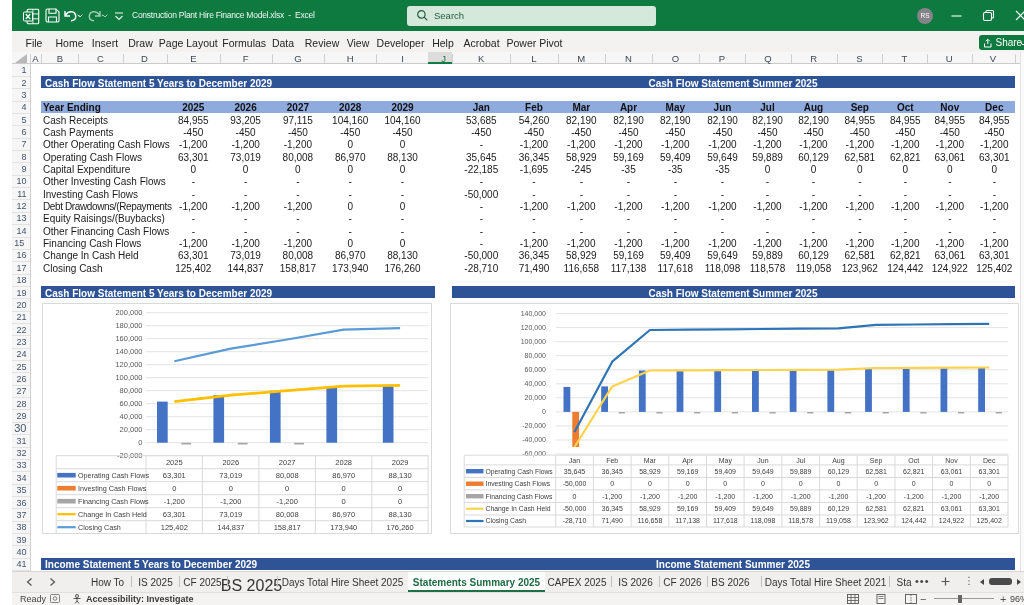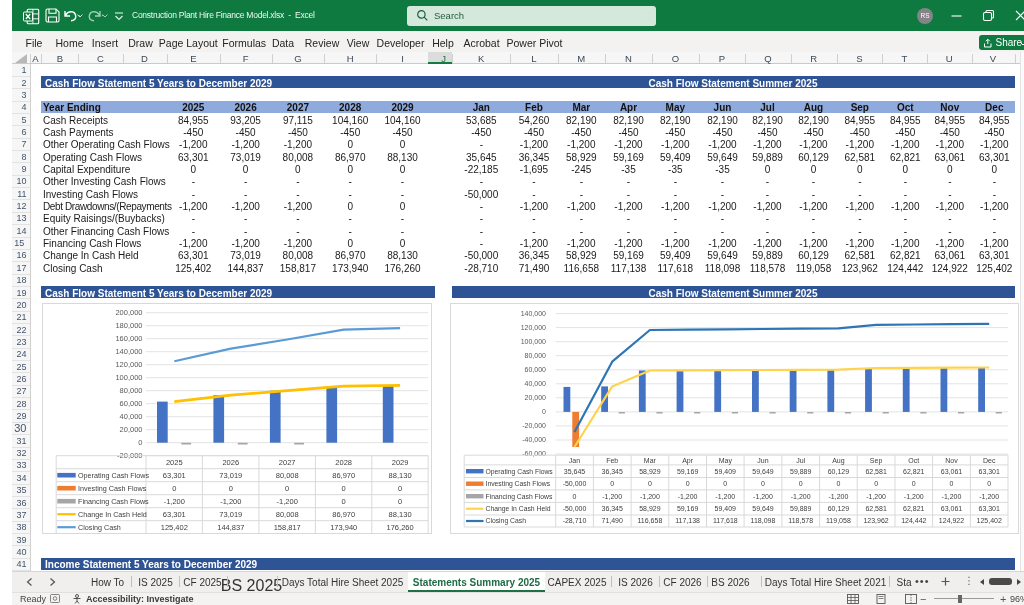--- a/index.html
+++ b/index.html
@@ -472,20 +472,21 @@
 <div class="cell cc" style="left:822.8px;top:262.8px;width:50px;">123,962</div>
 <div class="cell cc" style="left:868.3px;top:262.8px;width:50px;">124,442</div>
 <div class="cell cc" style="left:912.8px;top:262.8px;width:50px;">124,922</div>
 <div class="cell cc" style="left:957.3px;top:262.8px;width:50px;">125,402</div>
 <div class="abs" style="left:28.8px;top:285.9px;width:394.2px;height:12.35px;background:#2f5496;"></div>
 <div class="abs" style="left:33px;top:287.6px;font-size:10px;font-weight:bold;color:#fff;">Cash Flow Statement 5 Years to December 2029</div>
 <div class="abs" style="left:440px;top:285.9px;width:562.6px;height:12.35px;background:#2f5496;"></div>
 <div class="abs cc" style="left:571px;top:287.6px;width:300px;font-size:10px;font-weight:bold;color:#fff;">Cash Flow Statement Summer 2025</div>
 <div class="abs" style="left:28.8px;top:557.6px;width:973.8px;height:12.35px;background:#2f5496;"></div>
 <div class="abs" style="left:33px;top:559.3px;font-size:10px;font-weight:bold;color:#fff;">Income Statement 5 Years to December 2029</div>
+<div class="abs cc" style="left:571px;top:559.3px;width:300px;font-size:10px;font-weight:bold;color:#fff;">Income Statement Summer 2025</div>
 <svg class="abs" style="left:29.5px;top:303.0px;" width="390" height="231" viewBox="0 0 390 231">
       <rect x="0.5" y="0.5" width="389" height="230" fill="#fff" stroke="#d9d9d9"></rect>
       <line x1="104.0" y1="9.7" x2="386.2" y2="9.7" stroke="#e3e3e3" stroke-width="1"></line>
       <text x="100.5" y="12.2" font-size="7.5" fill="#595959" text-anchor="end">200,000</text>
       <line x1="104.0" y1="22.7" x2="386.2" y2="22.7" stroke="#e3e3e3" stroke-width="1"></line>
       <text x="100.5" y="25.2" font-size="7.5" fill="#595959" text-anchor="end">180,000</text>
       <line x1="104.0" y1="35.7" x2="386.2" y2="35.7" stroke="#e3e3e3" stroke-width="1"></line>
       <text x="100.5" y="38.2" font-size="7.5" fill="#595959" text-anchor="end">160,000</text>
       <line x1="104.0" y1="48.7" x2="386.2" y2="48.7" stroke="#e3e3e3" stroke-width="1"></line>
       <text x="100.5" y="51.2" font-size="7.5" fill="#595959" text-anchor="end">140,000</text>

